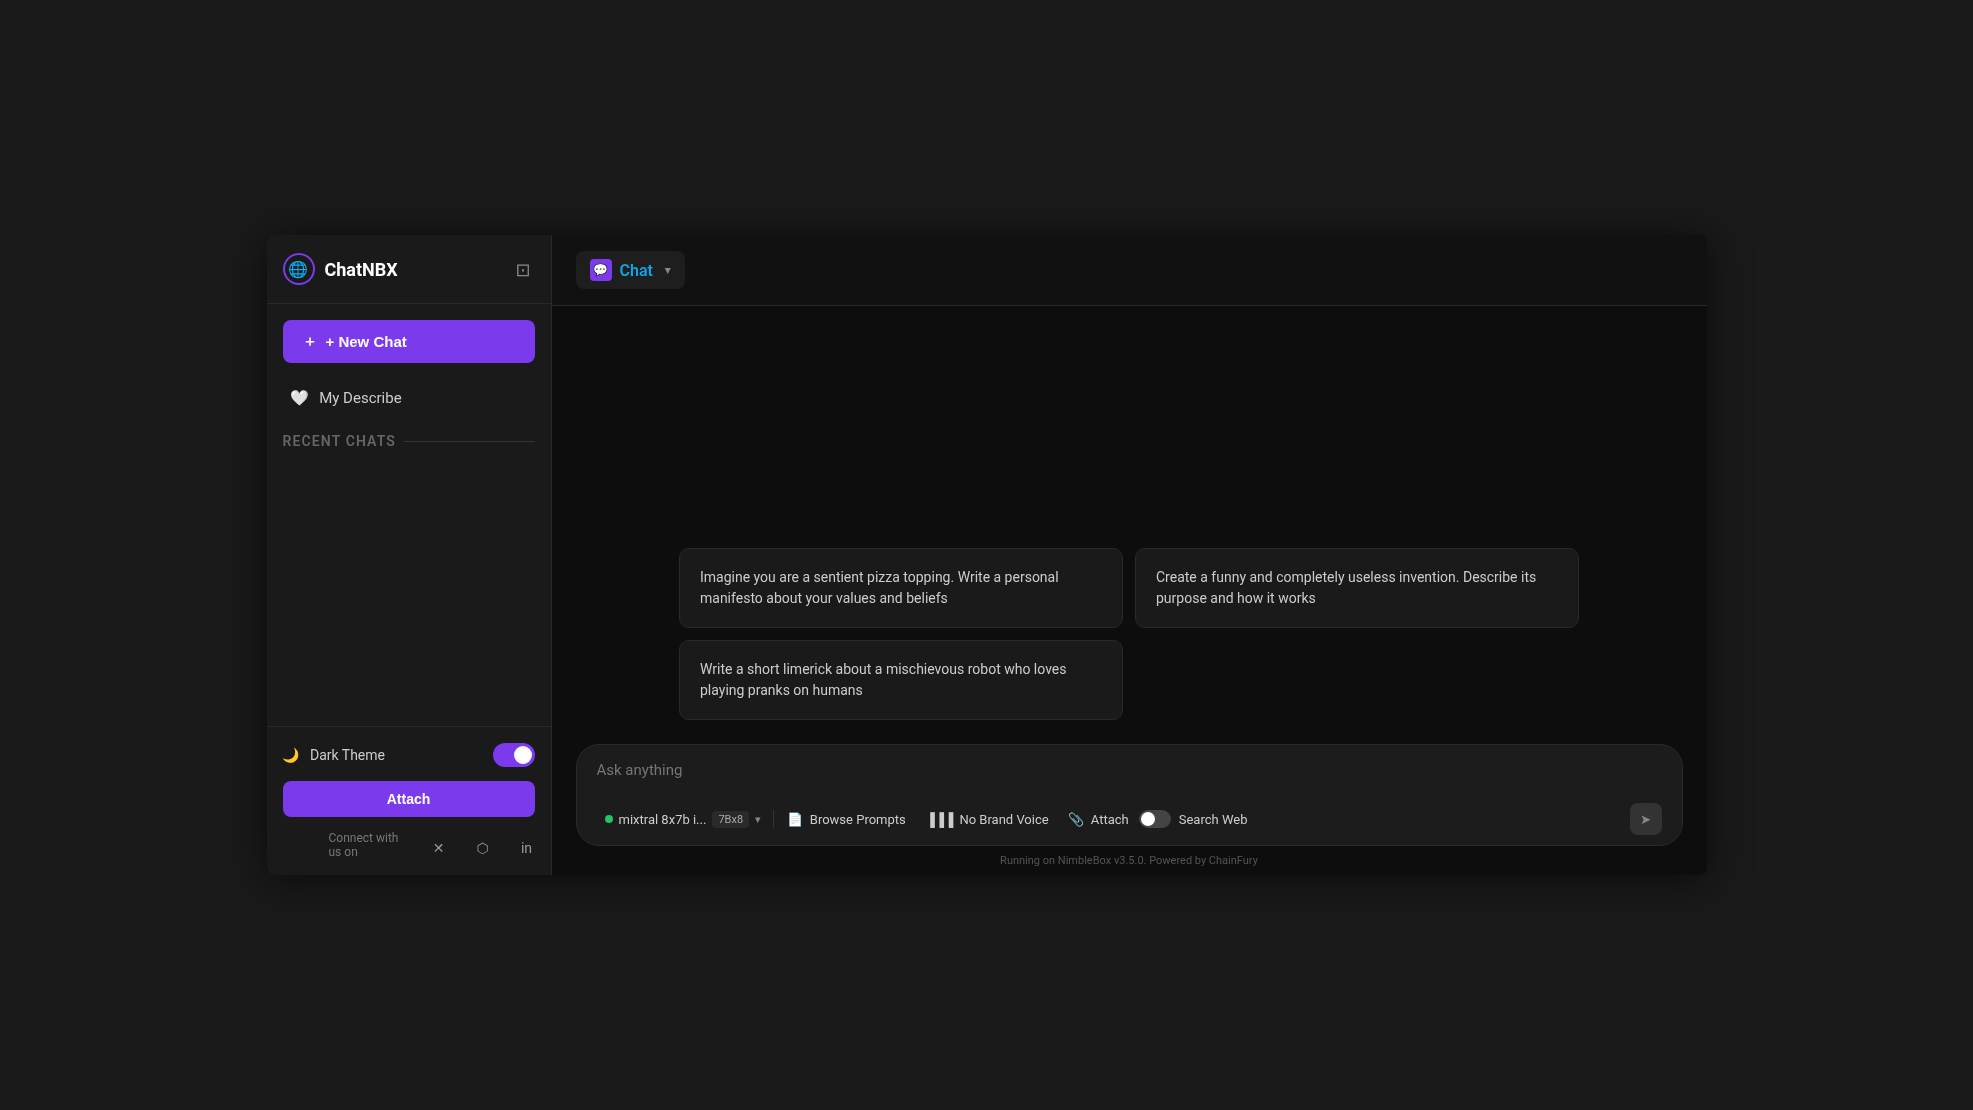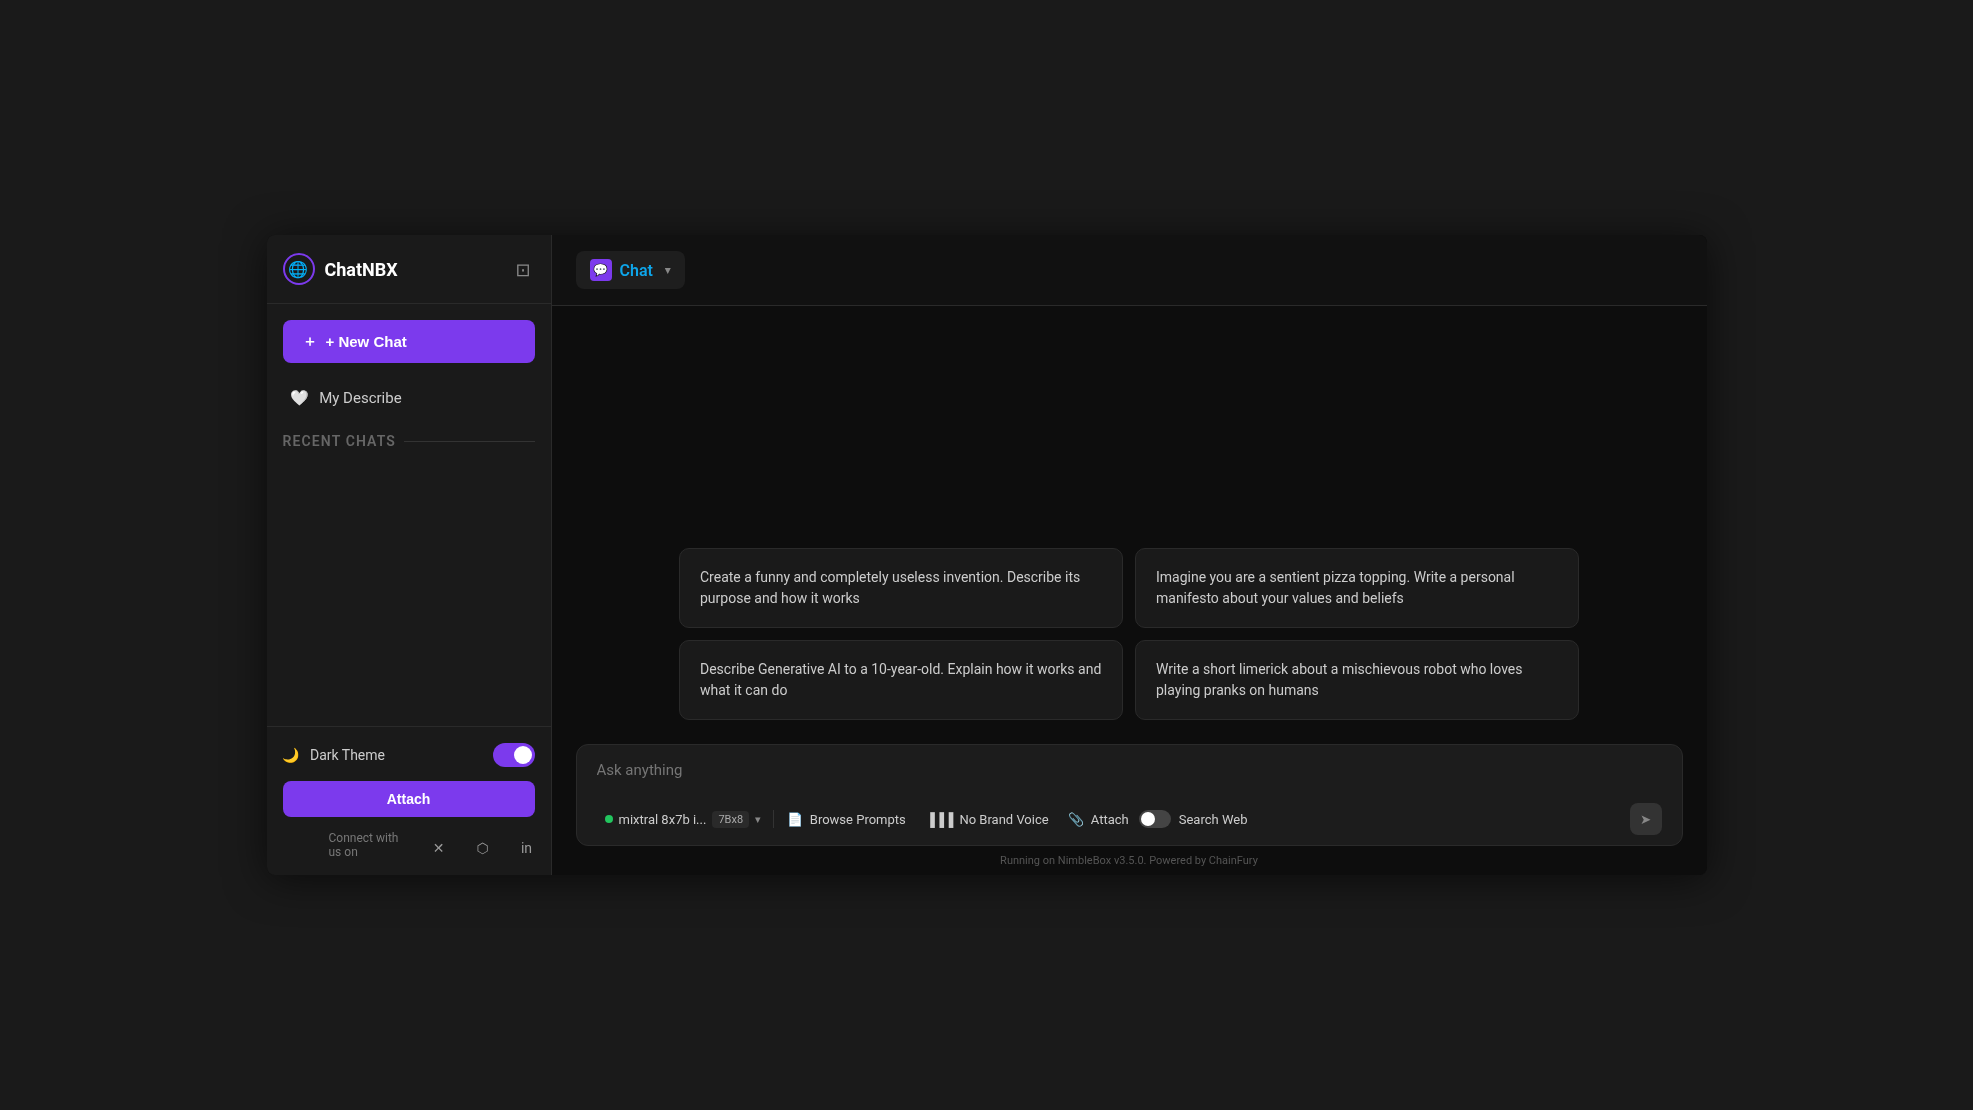--- a/index.html
+++ b/index.html
@@ -249,21 +249,21 @@
     }
 
     
     .input-area {
       padding: 0 24px 0;
       background: #0d0d0d;
     }
     .input-box {
       background: #1c1c1c;
       border: 1px solid #2a2a2a;
-      border-radius: 12px;
+      border-radius: 23px;
       padding: 16px 20px 10px;
     }
     .input-field {
       width: 100%;
       background: transparent;
       border: none;
       outline: none;
       color: #888;
       font-size: 15px;
       resize: none;
@@ -428,27 +428,24 @@
           <span style="color:#fff;">💬</span>
         </div>
         <span class="chat-tab-label">Chat</span>
         <span class="chat-tab-chevron">▾</span>
       </div>
     </div>
 
     <div class="prompt-area">
       <div class="prompt-cards-grid">
         <div class="prompt-card">
+          <span>Imagine you are a sentient pizza topping. Write a personal manifesto about your values and beliefs</span>
+        </div>
+        <div class="prompt-card">
           <span>Create a funny and completely useless invention. Describe its purpose and how it works</span>
-        </div>
-        <div class="prompt-card">
-          <span>Imagine you are a sentient pizza topping. Write a personal manifesto about your values and beliefs</span>
-        </div>
-        <div class="prompt-card">
-          <span>Describe Generative AI to a 10-year-old. Explain how it works and what it can do</span>
         </div>
         <div class="prompt-card">
           <span>Write a short limerick about a mischievous robot who loves playing pranks on humans</span>
         </div>
       </div>
     </div>
 
     <div class="input-area">
       <div class="input-box">
         <textarea class="input-field" placeholder="Ask anything" style=""></textarea>

